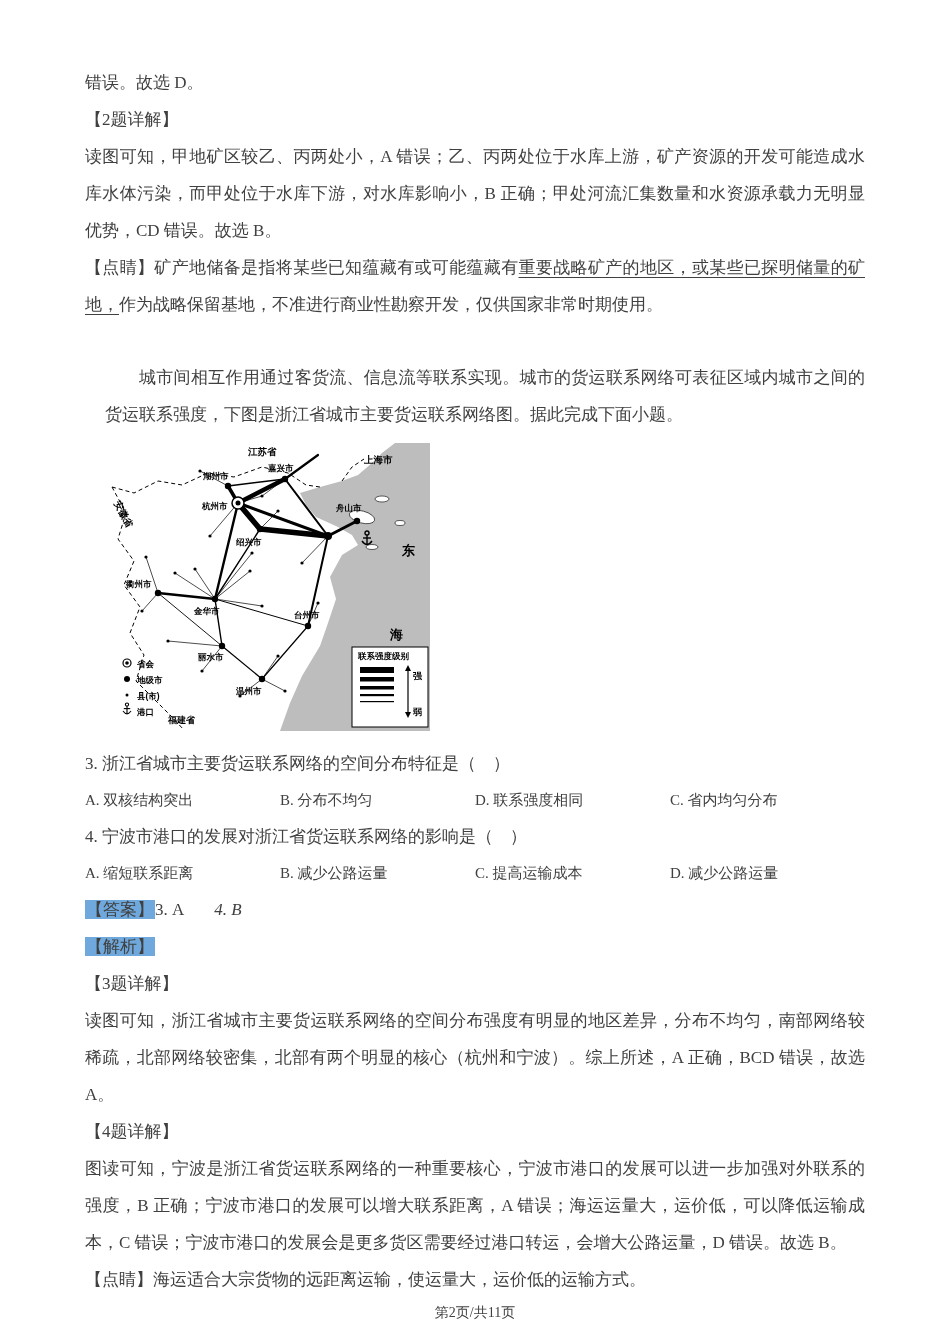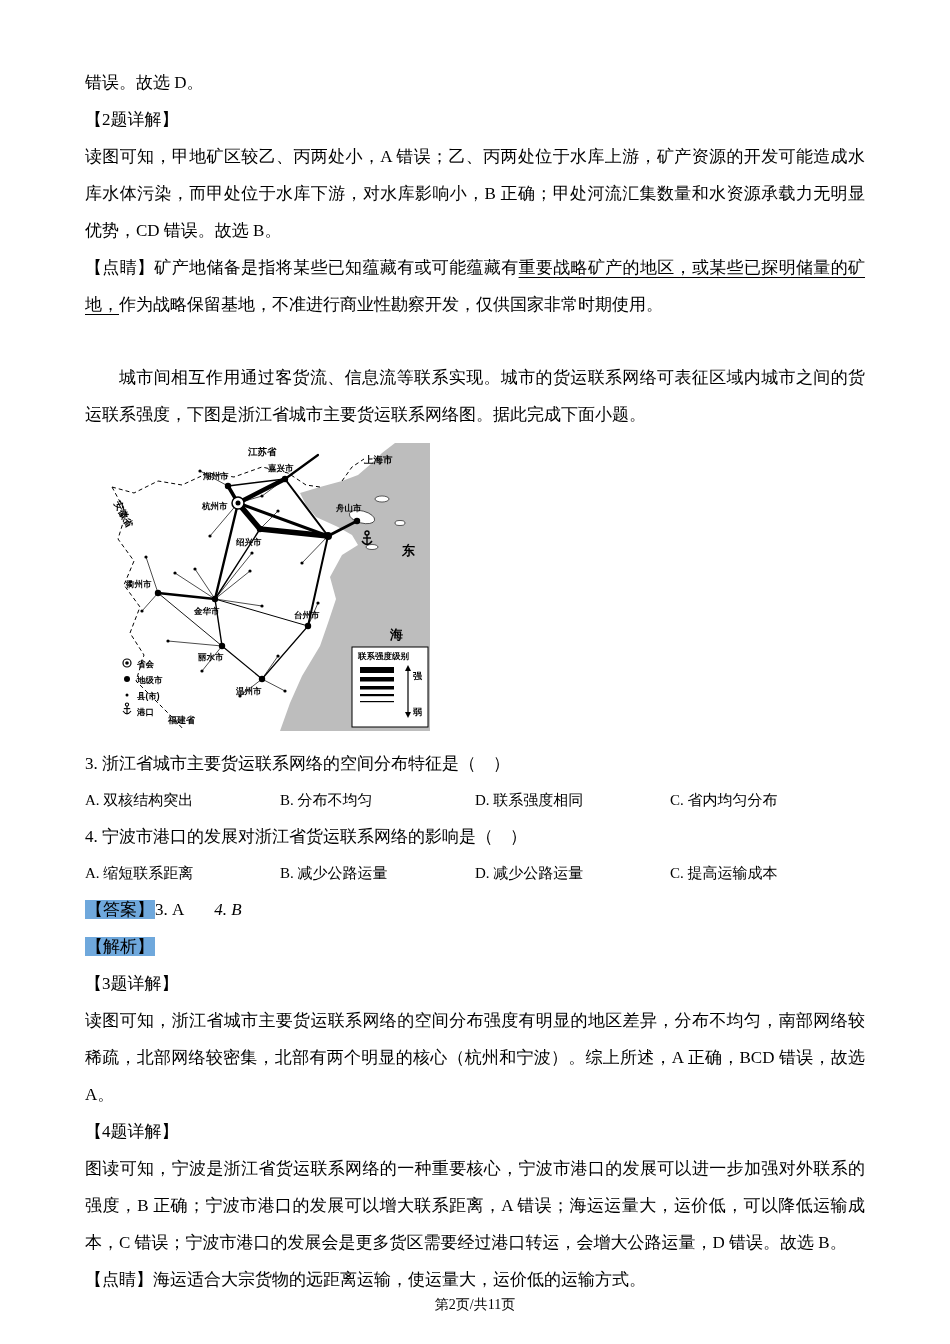--- a/index.html
+++ b/index.html
@@ -2,37 +2,37 @@
 <html><head>
 <meta charset="utf-8">
 <style>
   html,body { margin:0; padding:0; background:#e8e8e8; }
   .page {
     position:relative;
     width:950px; height:1344px;
     margin:0 auto;
     background:#ffffff;
     font-family:"Liberation Serif","DejaVu Serif",serif;
-    color:#000000;
+    color:#404040;
     box-sizing:border-box;
     padding:64px 85px 40px 85px;
     overflow:hidden;
   }
   .para { font-size:17px; line-height:37px; margin:0; }
   .justify { text-align:justify; }
-  .indent { text-indent:2em; }
+  .indent { text-indent:2em;margin-left:20px; }
   .u { text-decoration:underline; text-underline-offset:4px; }
   .hl { background:#6fa8dc; padding:0 1px; }
   .gap-top { margin-top:36px; }
   .ans-2 { margin-left:30px;font-style:italic; }
   .options { display:flex; font-size:15px; line-height:36px; }
   .options span { width:195px; flex:0 0 195px; }
   figure.mapfig { margin:8px 0 8px 25px; width:322px; }
   .pagefooter {
-    position:absolute; left:0; right:0; bottom:30px;
+    position:absolute; left:0; right:0; bottom:22px;
     text-align:center; font-size:14px; line-height:18px;
   }
   svg text {
     font-family:"Liberation Sans","DejaVu Sans",sans-serif;
     font-weight:bold; fill:#000;
   }
 </style>
 </head>
 <body>
 
@@ -211,22 +211,22 @@
     <span>A. 双核结构突出</span>
     <span>B. 分布不均匀</span>
     <span>D. 联系强度相同</span>
     <span>C. 省内均匀分布</span>
   </div>
 
   <p class="para"><span>4.</span> <span>宁波市港口的发展对浙江省货运联系网络的影响是（　）</span></p>
   <div class="options">
     <span>A. 缩短联系距离</span>
     <span>B. 减少公路运量</span>
+    <span>C. 提高运输成本</span>
     <span>D. 减少公路运量</span>
-    <span>C. 提高运输成本</span>
   </div>
 
   <p class="para"><span class="hl">【答案】</span><span>3. A</span><span class="ans-2">4. B</span></p>
 
   <p class="para"><span class="hl">【解析】</span></p>
 
   <p class="para">【3题详解】</p>
   <p class="para justify">读图可知，浙江省城市主要货运联系网络的空间分布强度有明显的地区差异，分布不均匀，南部网络较稀疏，北部网络较密集，北部有两个明显的核心（杭州和宁波）。综上所述，A 正确，BCD 错误，故选 A。</p>
 
   <p class="para">【4题详解】</p>

